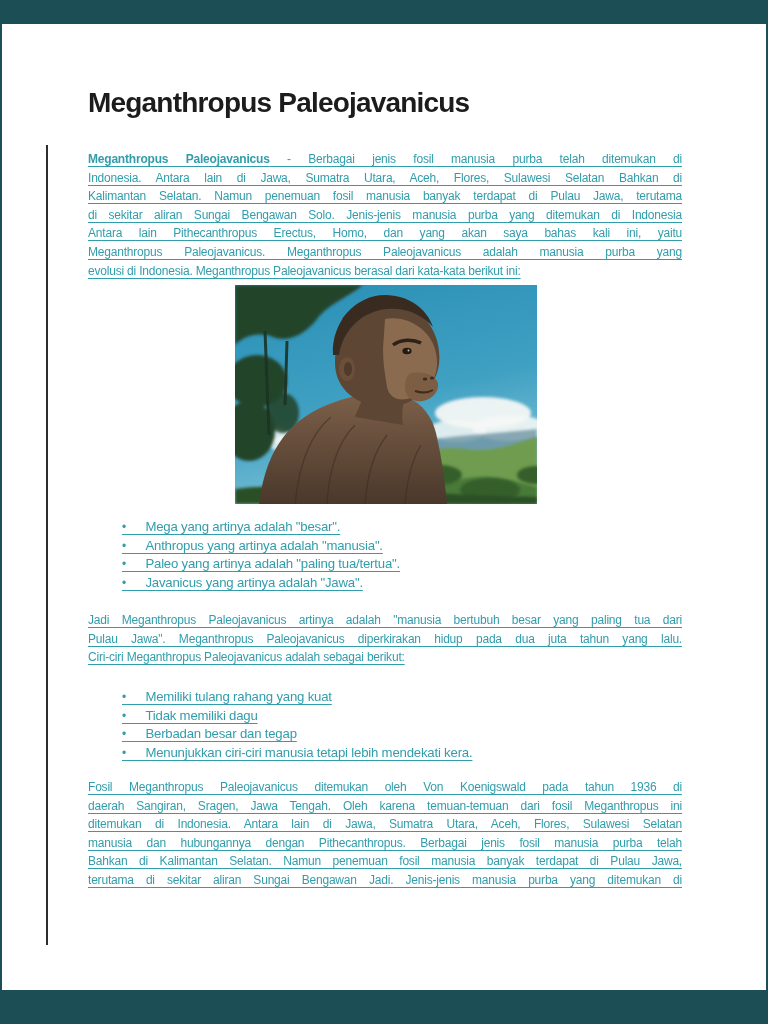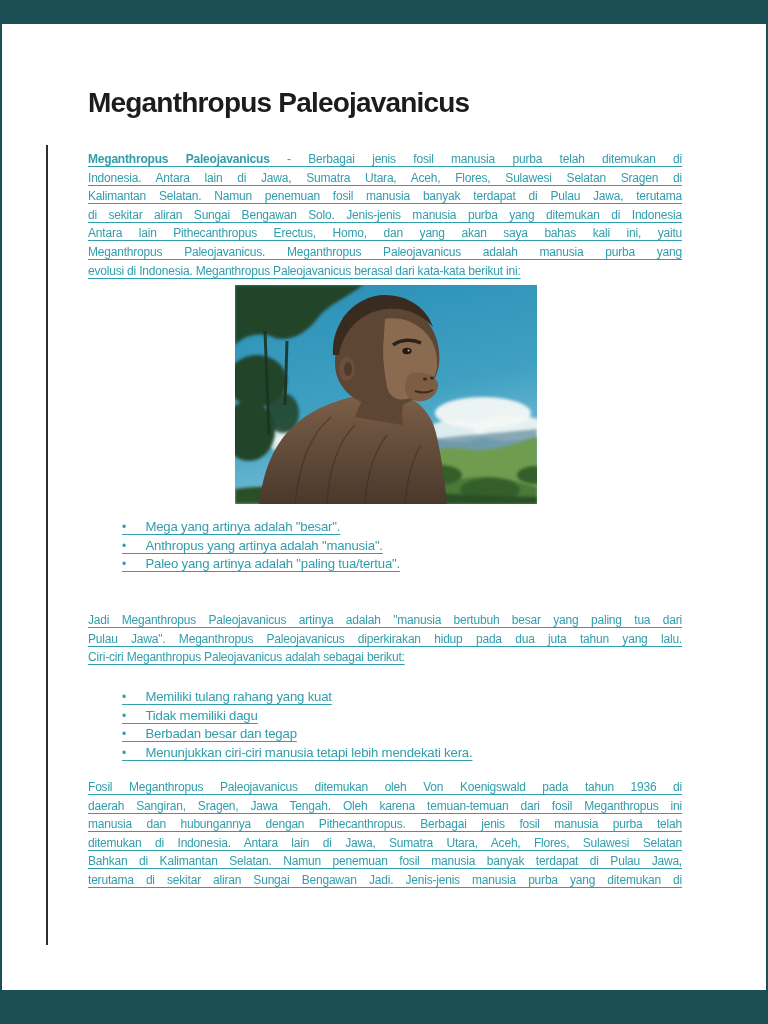--- a/index.html
+++ b/index.html
@@ -63,21 +63,21 @@
 <div class="bar top"></div>
 <div class="bar bottom"></div>
 
 <div class="page">
   <div class="changebar"></div>
 
   <h1 class="title">Meganthropus Paleojavanicus</h1>
 
   <div class="para p1">
       <div class="tline"><b>Meganthropus Paleojavanicus</b> - Berbagai jenis fosil manusia purba telah ditemukan di</div>
-      <div class="tline">Indonesia. Antara lain di Jawa, Sumatra Utara, Aceh, Flores, Sulawesi Selatan Sragen di</div>
+      <div class="tline">Indonesia. Antara lain di Jawa, Sumatra Utara, Aceh, Flores, Sulawesi Selatan Bahkan di</div>
       <div class="tline">Kalimantan Selatan. Namun penemuan fosil manusia banyak terdapat di Pulau Jawa, terutama</div>
       <div class="tline">di sekitar aliran Sungai Bengawan Solo. Jenis-jenis manusia purba yang ditemukan di Indonesia</div>
       <div class="tline">Antara lain Pithecanthropus Erectus, Homo, dan yang akan saya bahas kali ini, yaitu</div>
       <div class="tline">Meganthropus Paleojavanicus. Meganthropus Paleojavanicus adalah manusia purba yang</div>
       <div class="tline lastline">evolusi di Indonesia. Meganthropus Paleojavanicus berasal dari kata-kata berikut ini:</div>
     </div>
 
   <div class="figure">
     <svg width="302" height="219" viewBox="0 0 302 219" xmlns="http://www.w3.org/2000/svg">
       <defs>
@@ -159,36 +159,37 @@
 
       <ellipse cx="112" cy="84" rx="8" ry="12" fill="#6b4f3a"></ellipse>
       <ellipse cx="113" cy="84" rx="4" ry="7" fill="#503a2a"></ellipse>
     </svg>
   </div>
 
   <ul class="blist b1">
       <li><span class="dot">•</span>  Mega yang artinya adalah "besar".</li>
       <li><span class="dot">•</span>  Anthropus yang artinya adalah "manusia".</li>
       <li><span class="dot">•</span>  Paleo yang artinya adalah "paling tua/tertua".</li>
+      <li><span class="dot">•</span>  Javanicus yang artinya adalah "Jawa".</li>
     </ul>
 
   <div class="para p2">
       <div class="tline">Jadi Meganthropus Paleojavanicus artinya adalah "manusia bertubuh besar yang paling tua dari</div>
       <div class="tline">Pulau Jawa". Meganthropus Paleojavanicus diperkirakan hidup pada dua juta tahun yang lalu.</div>
       <div class="tline lastline">Ciri-ciri Meganthropus Paleojavanicus adalah sebagai berikut:</div>
     </div>
 
   <ul class="blist b2">
       <li><span class="dot">•</span>  Memiliki tulang rahang yang kuat</li>
       <li><span class="dot">•</span>  Tidak memiliki dagu</li>
       <li><span class="dot">•</span>  Berbadan besar dan tegap</li>
       <li><span class="dot">•</span>  Menunjukkan ciri-ciri manusia tetapi lebih mendekati kera.</li>
     </ul>
 
   <div class="para p3">
       <div class="tline">Fosil Meganthropus Paleojavanicus ditemukan oleh Von Koenigswald pada tahun 1936 di</div>
       <div class="tline">daerah Sangiran, Sragen, Jawa Tengah. Oleh karena temuan-temuan dari fosil Meganthropus ini</div>
+      <div class="tline">ditemukan di Indonesia. Antara lain di Jawa, Sumatra Utara, Aceh, Flores, Sulawesi Selatan</div>
       <div class="tline">manusia dan hubungannya dengan Pithecanthropus. Berbagai jenis fosil manusia purba telah</div>
-      <div class="tline">ditemukan di Indonesia. Antara lain di Jawa, Sumatra Utara, Aceh, Flores, Sulawesi Selatan</div>
       <div class="tline">Bahkan di Kalimantan Selatan. Namun penemuan fosil manusia banyak terdapat di Pulau Jawa,</div>
       <div class="tline">terutama di sekitar aliran Sungai Bengawan Jadi. Jenis-jenis manusia purba yang ditemukan di</div>
     </div>
 </div>
 
 </body></html>

